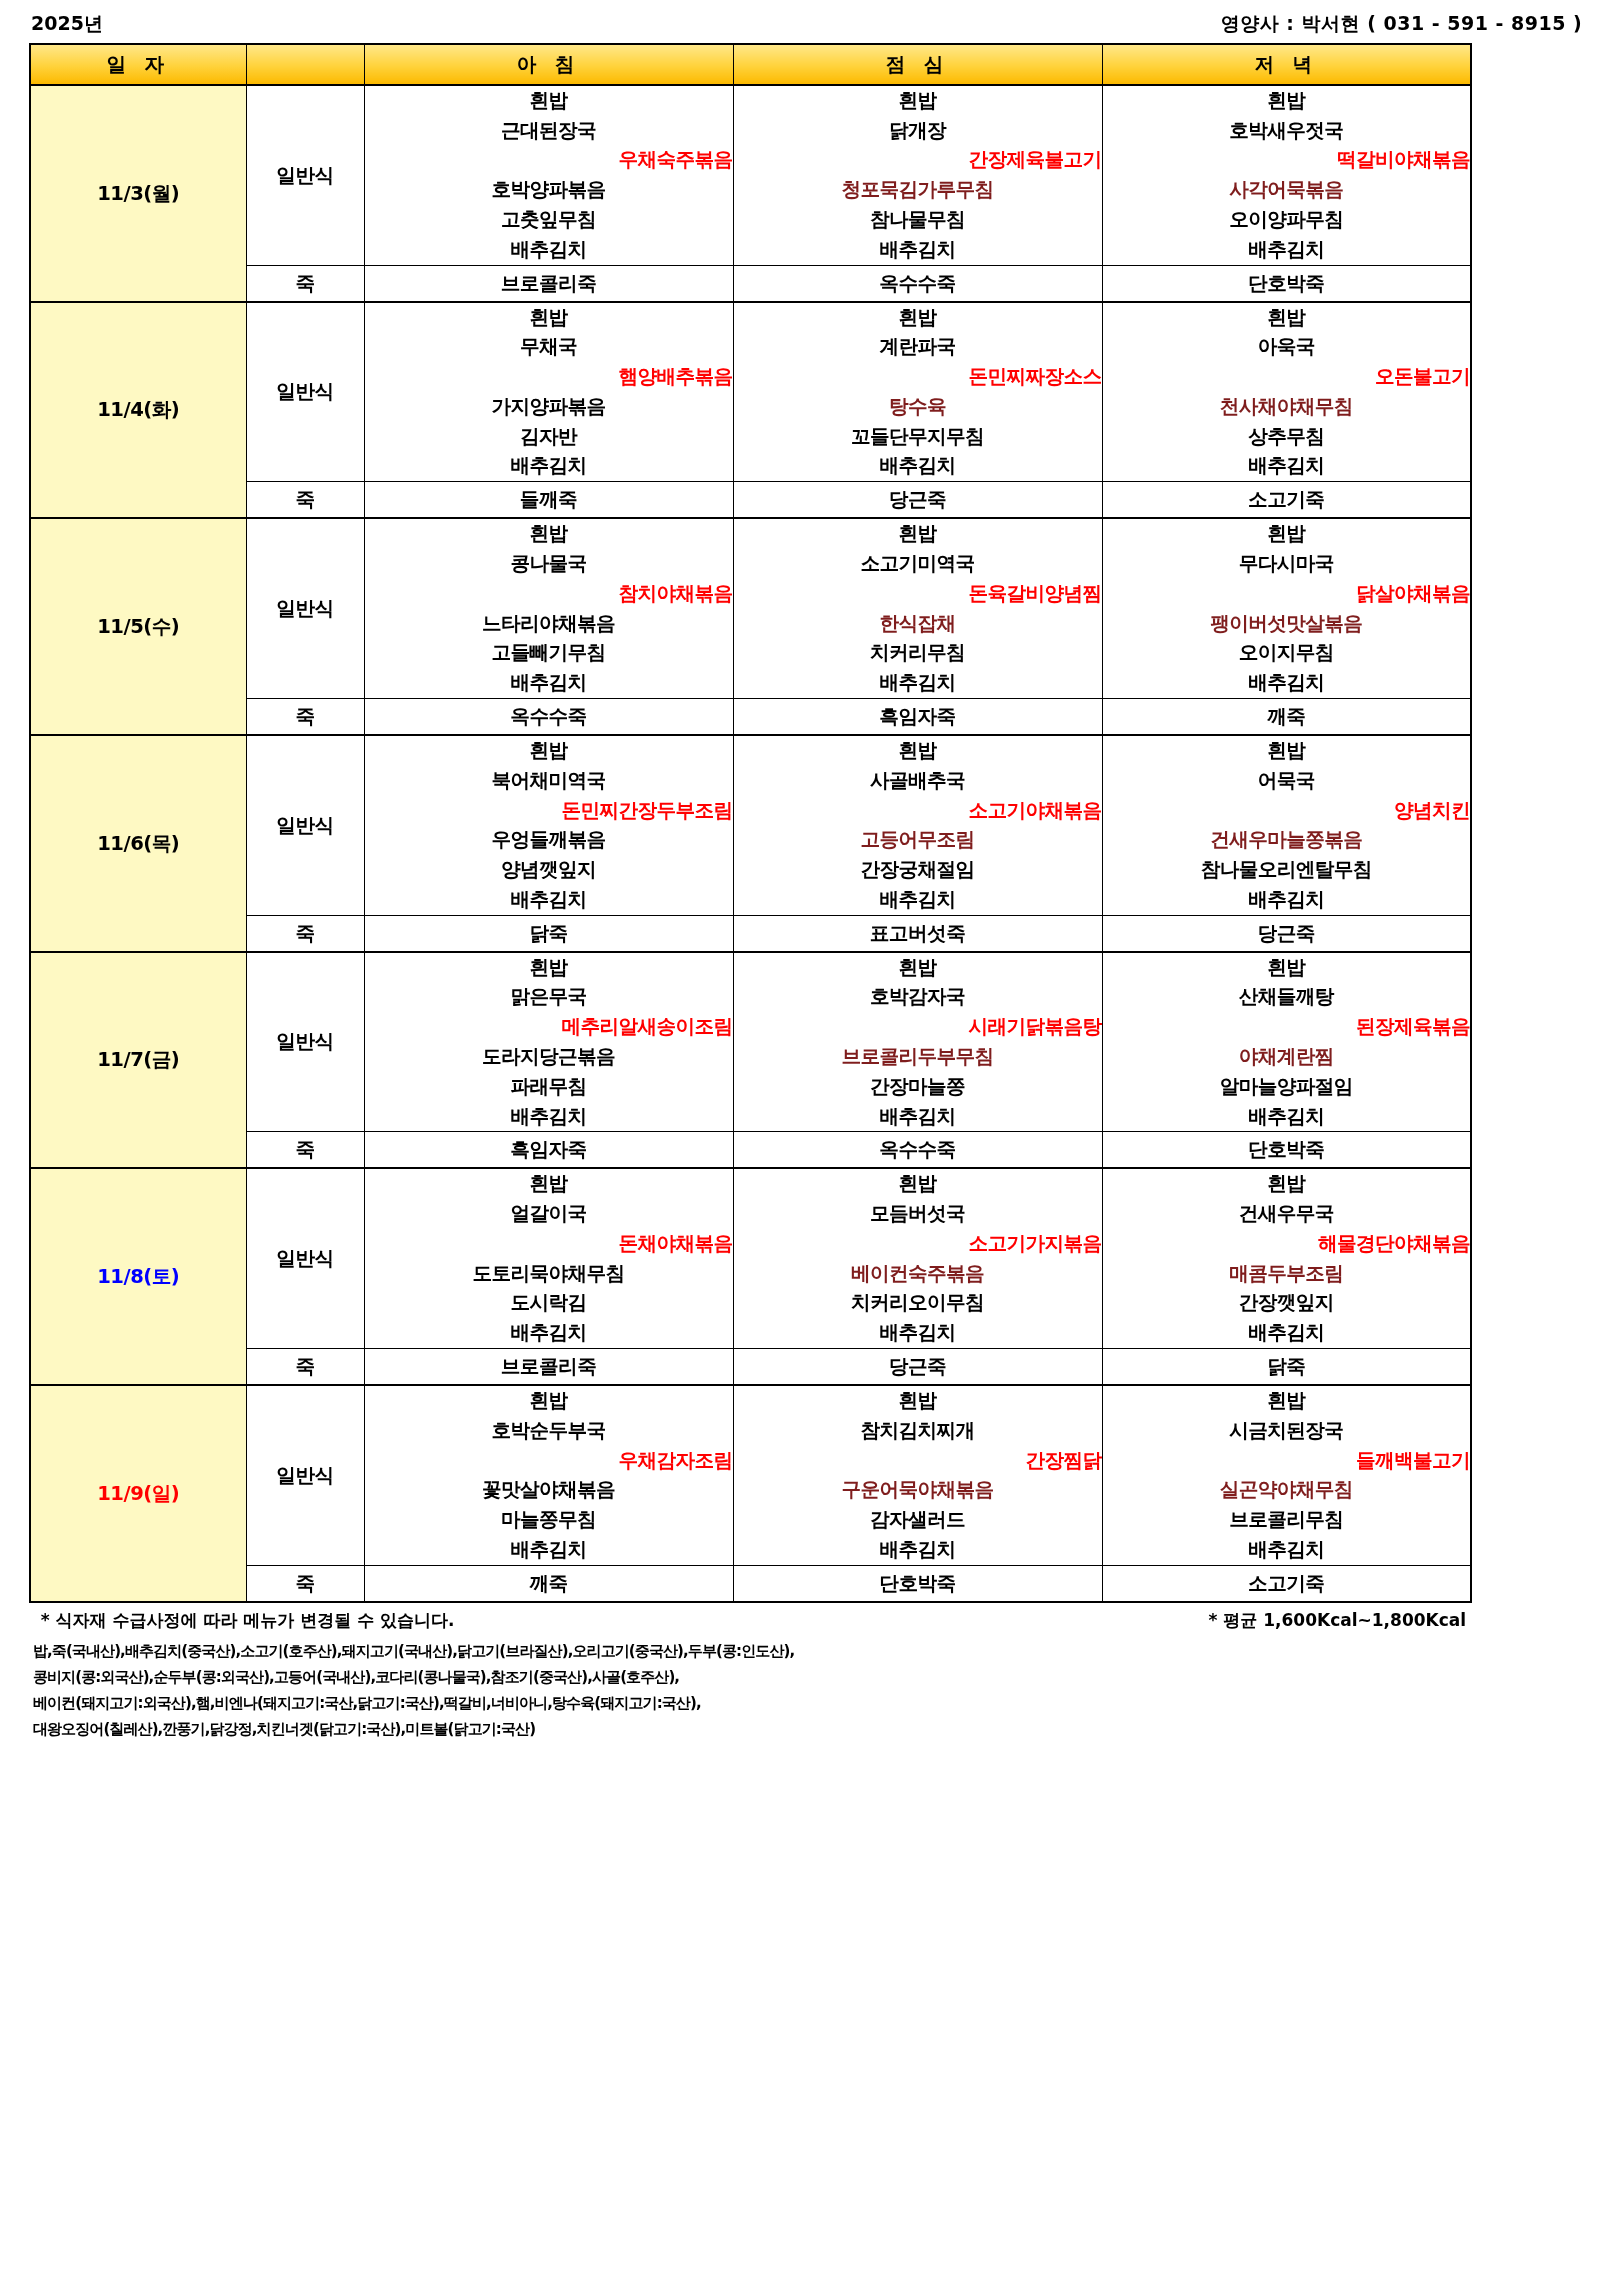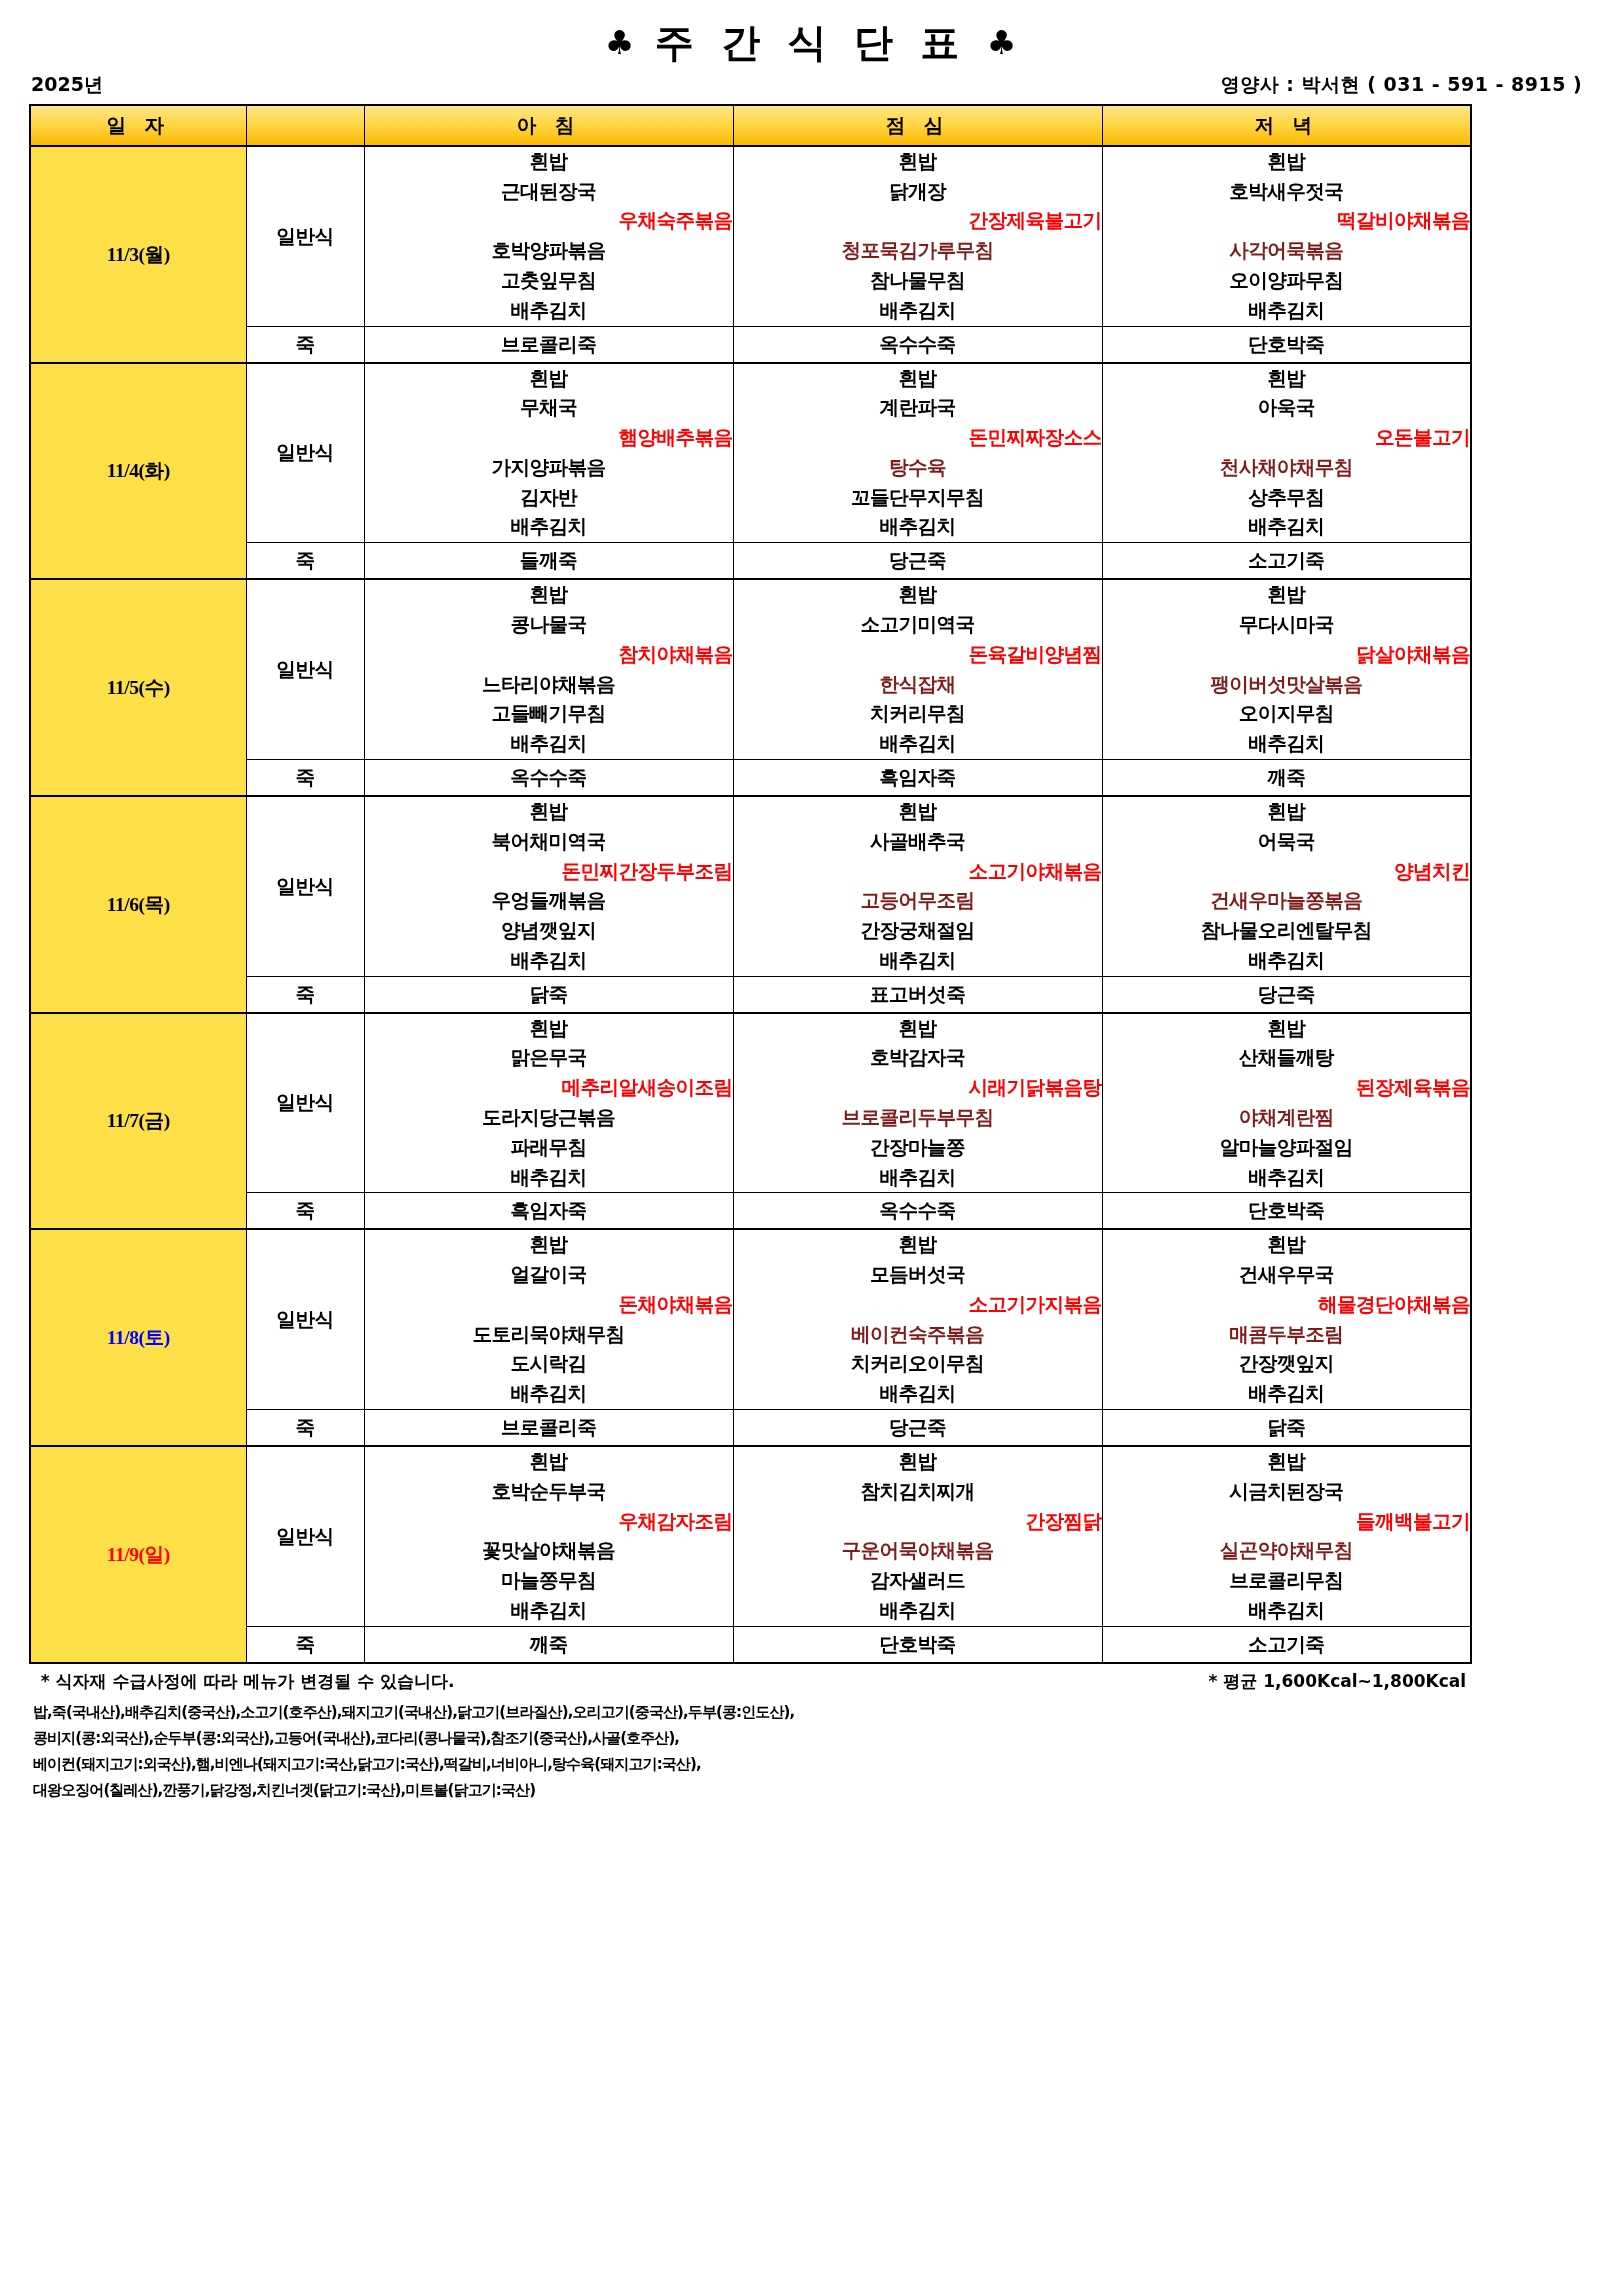--- a/index.html
+++ b/index.html
@@ -83,25 +83,24 @@
     font-size: 23.5px;
     letter-spacing: 5.9px;
     background: linear-gradient(to bottom, #ffe789 0%, #ffd23a 55%, #fcb900 100%);
     border-bottom: 2.9px solid #000;
     border-top: 1px solid #000;
   }
   thead th.blank { letter-spacing: 0; }
 
   
   td.date {
-    background: #fde047;
+    background: #fef9c3;
     font-size: 20.6px;
     font-weight: bold;
     letter-spacing: -0.5px;
-    font-family: Liberation Serif, serif;
   }
   td.date.weekday { color: #000000; }
   td.date.sat { color: #0000ff; }
   td.date.sun { color: #ff0000; }
 
   td.type {
     font-size: 19.6px;
     letter-spacing: -0.5px;
   }
 
@@ -152,27 +151,20 @@
     letter-spacing: -0.9px;
     line-height: 1.72;
     white-space: nowrap;
   }
 </style>
 </head>
 <body>
 
 <div class="page">
 
-  <div class="title-row">
-    <span class="title">
-      <span class="club">♣</span>
-      <span>주 간 식 단 표</span>
-      <span class="club">♣</span>
-    </span>
-  </div>
 
   <div class="subheader">
     <span class="year">2025년</span>
     <span class="nutritionist">영양사 : 박서현 ( 031 - 591 - 8915 )</span>
   </div>
 
   <table class="menu">
     <colgroup>
       <col class="c-date">
         <col class="c-type">

